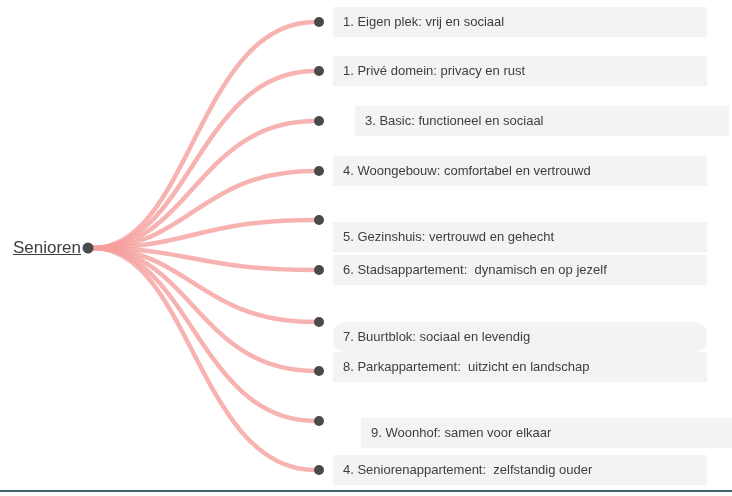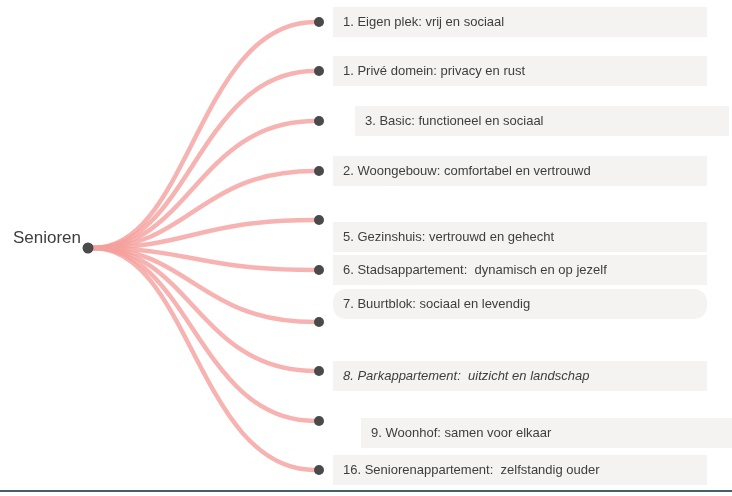--- a/index.html
+++ b/index.html
@@ -78,27 +78,27 @@
       <circle cx="319" cy="121" r="5" fill="#4a4a4a"></circle>
       <circle cx="319" cy="171" r="5" fill="#4a4a4a"></circle>
       <circle cx="319" cy="220" r="5" fill="#4a4a4a"></circle>
       <circle cx="319" cy="270" r="5" fill="#4a4a4a"></circle>
       <circle cx="319" cy="322" r="5" fill="#4a4a4a"></circle>
       <circle cx="319" cy="371" r="5" fill="#4a4a4a"></circle>
       <circle cx="319" cy="421" r="5" fill="#4a4a4a"></circle>
       <circle cx="319" cy="470" r="5" fill="#4a4a4a"></circle>
       <circle cx="88" cy="248" r="5.5" fill="#4a4a4a"></circle>
     </svg>
-  <div class="root-label" style="top: 223px;">Senioren</div>
+  <div class="root-label" style="top: 233px; text-decoration: underline;">Senioren</div>
   <div id="nodes">
       <div class="node-label" style="top: 7px;">1. Eigen plek: vrij en sociaal</div>
       <div class="node-label" style="top: 56px;">1. Privé domein: privacy en rust</div>
       <div class="node-label" style="top: 106px; margin-left: 22px;">3. Basic: functioneel en sociaal</div>
-      <div class="node-label" style="top: 156px;">2. Woongebouw: comfortabel en vertrouwd</div>
+      <div class="node-label" style="top: 156px;">4. Woongebouw: comfortabel en vertrouwd</div>
       <div class="node-label" style="top: 205px; margin-top: 17px;">5. Gezinshuis: vertrouwd en gehecht</div>
       <div class="node-label" style="top: 255px;">6. Stadsappartement:  dynamisch en op jezelf</div>
-      <div class="node-label" style="top: 289px; border-radius: 13px;">7. Buurtblok: sociaal en levendig</div>
-      <div class="node-label" style="top: 361px; font-style: italic;">8. Parkappartement:  uitzicht en landschap</div>
+      <div class="node-label" style="top: 322px; border-radius: 13px;">7. Buurtblok: sociaal en levendig</div>
+      <div class="node-label" style="top: 352px;">8. Parkappartement:  uitzicht en landschap</div>
       <div class="node-label" style="top: 418px; margin-left: 28px;">9. Woonhof: samen voor elkaar</div>
-      <div class="node-label" style="top: 455px;">16. Seniorenappartement:  zelfstandig ouder</div>
+      <div class="node-label" style="top: 455px;">4. Seniorenappartement:  zelfstandig ouder</div>
     </div>
   <div class="bottom-line"></div>
 </div>
 
 </body></html>

